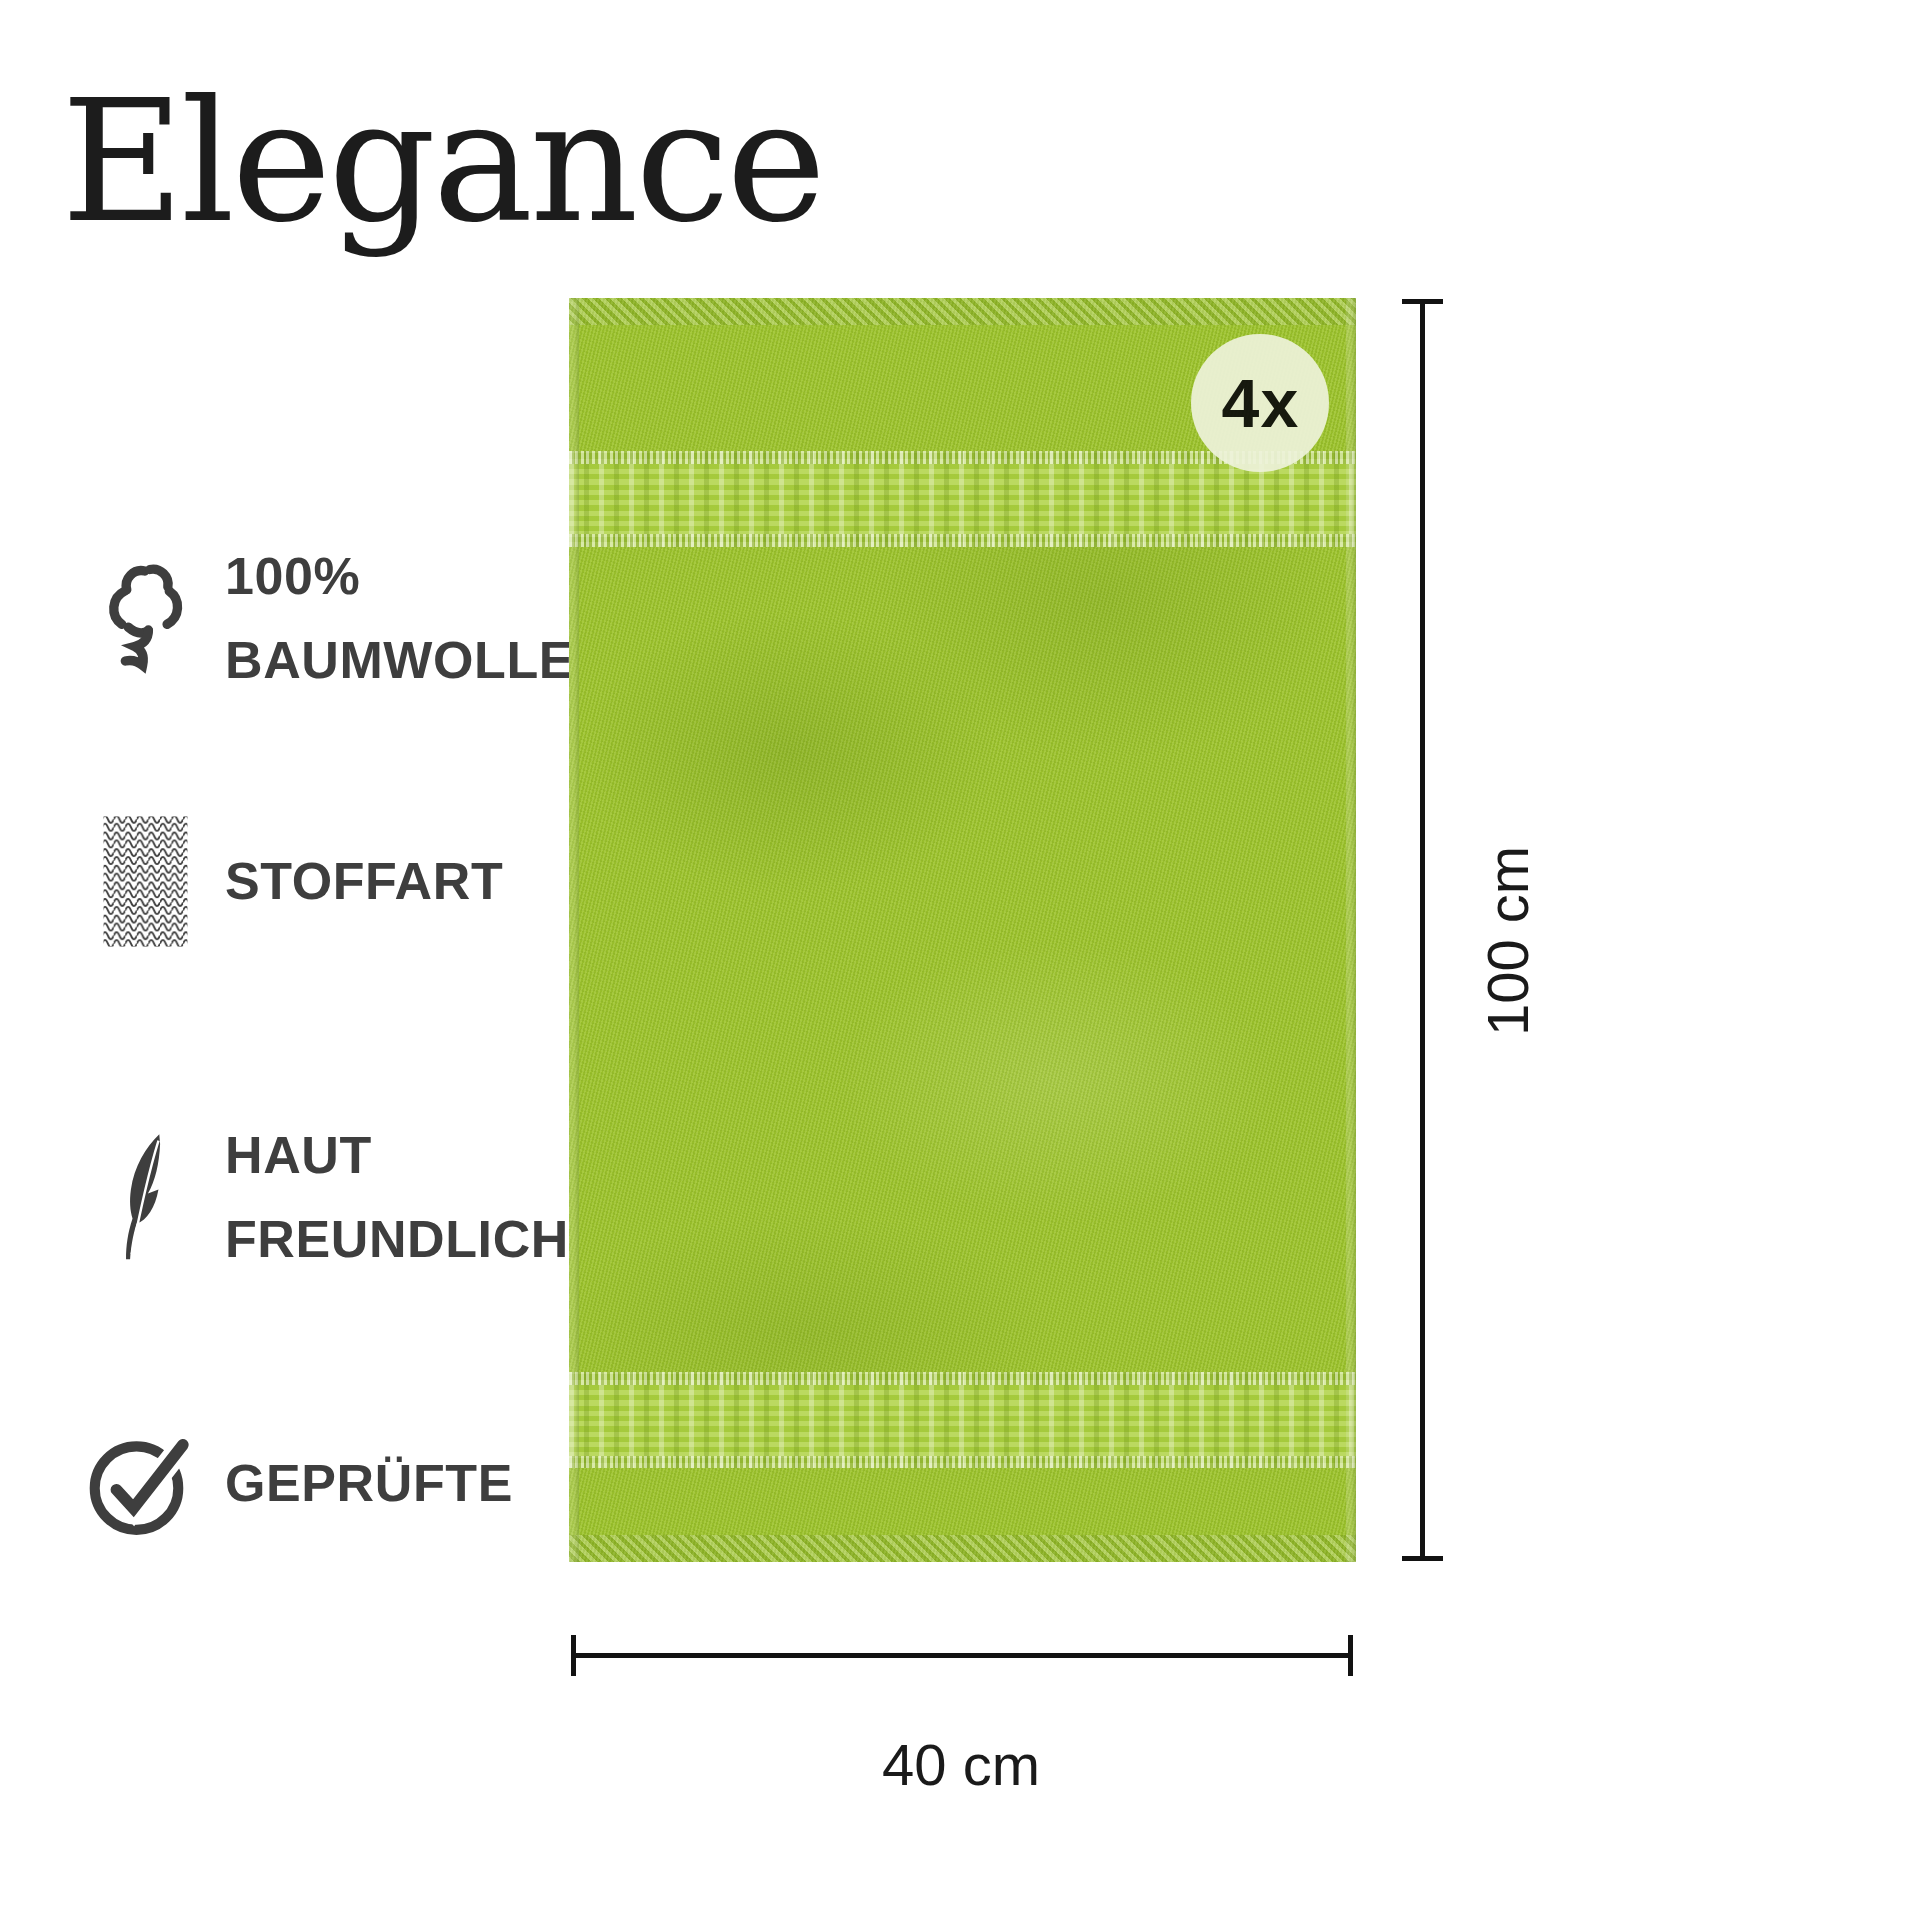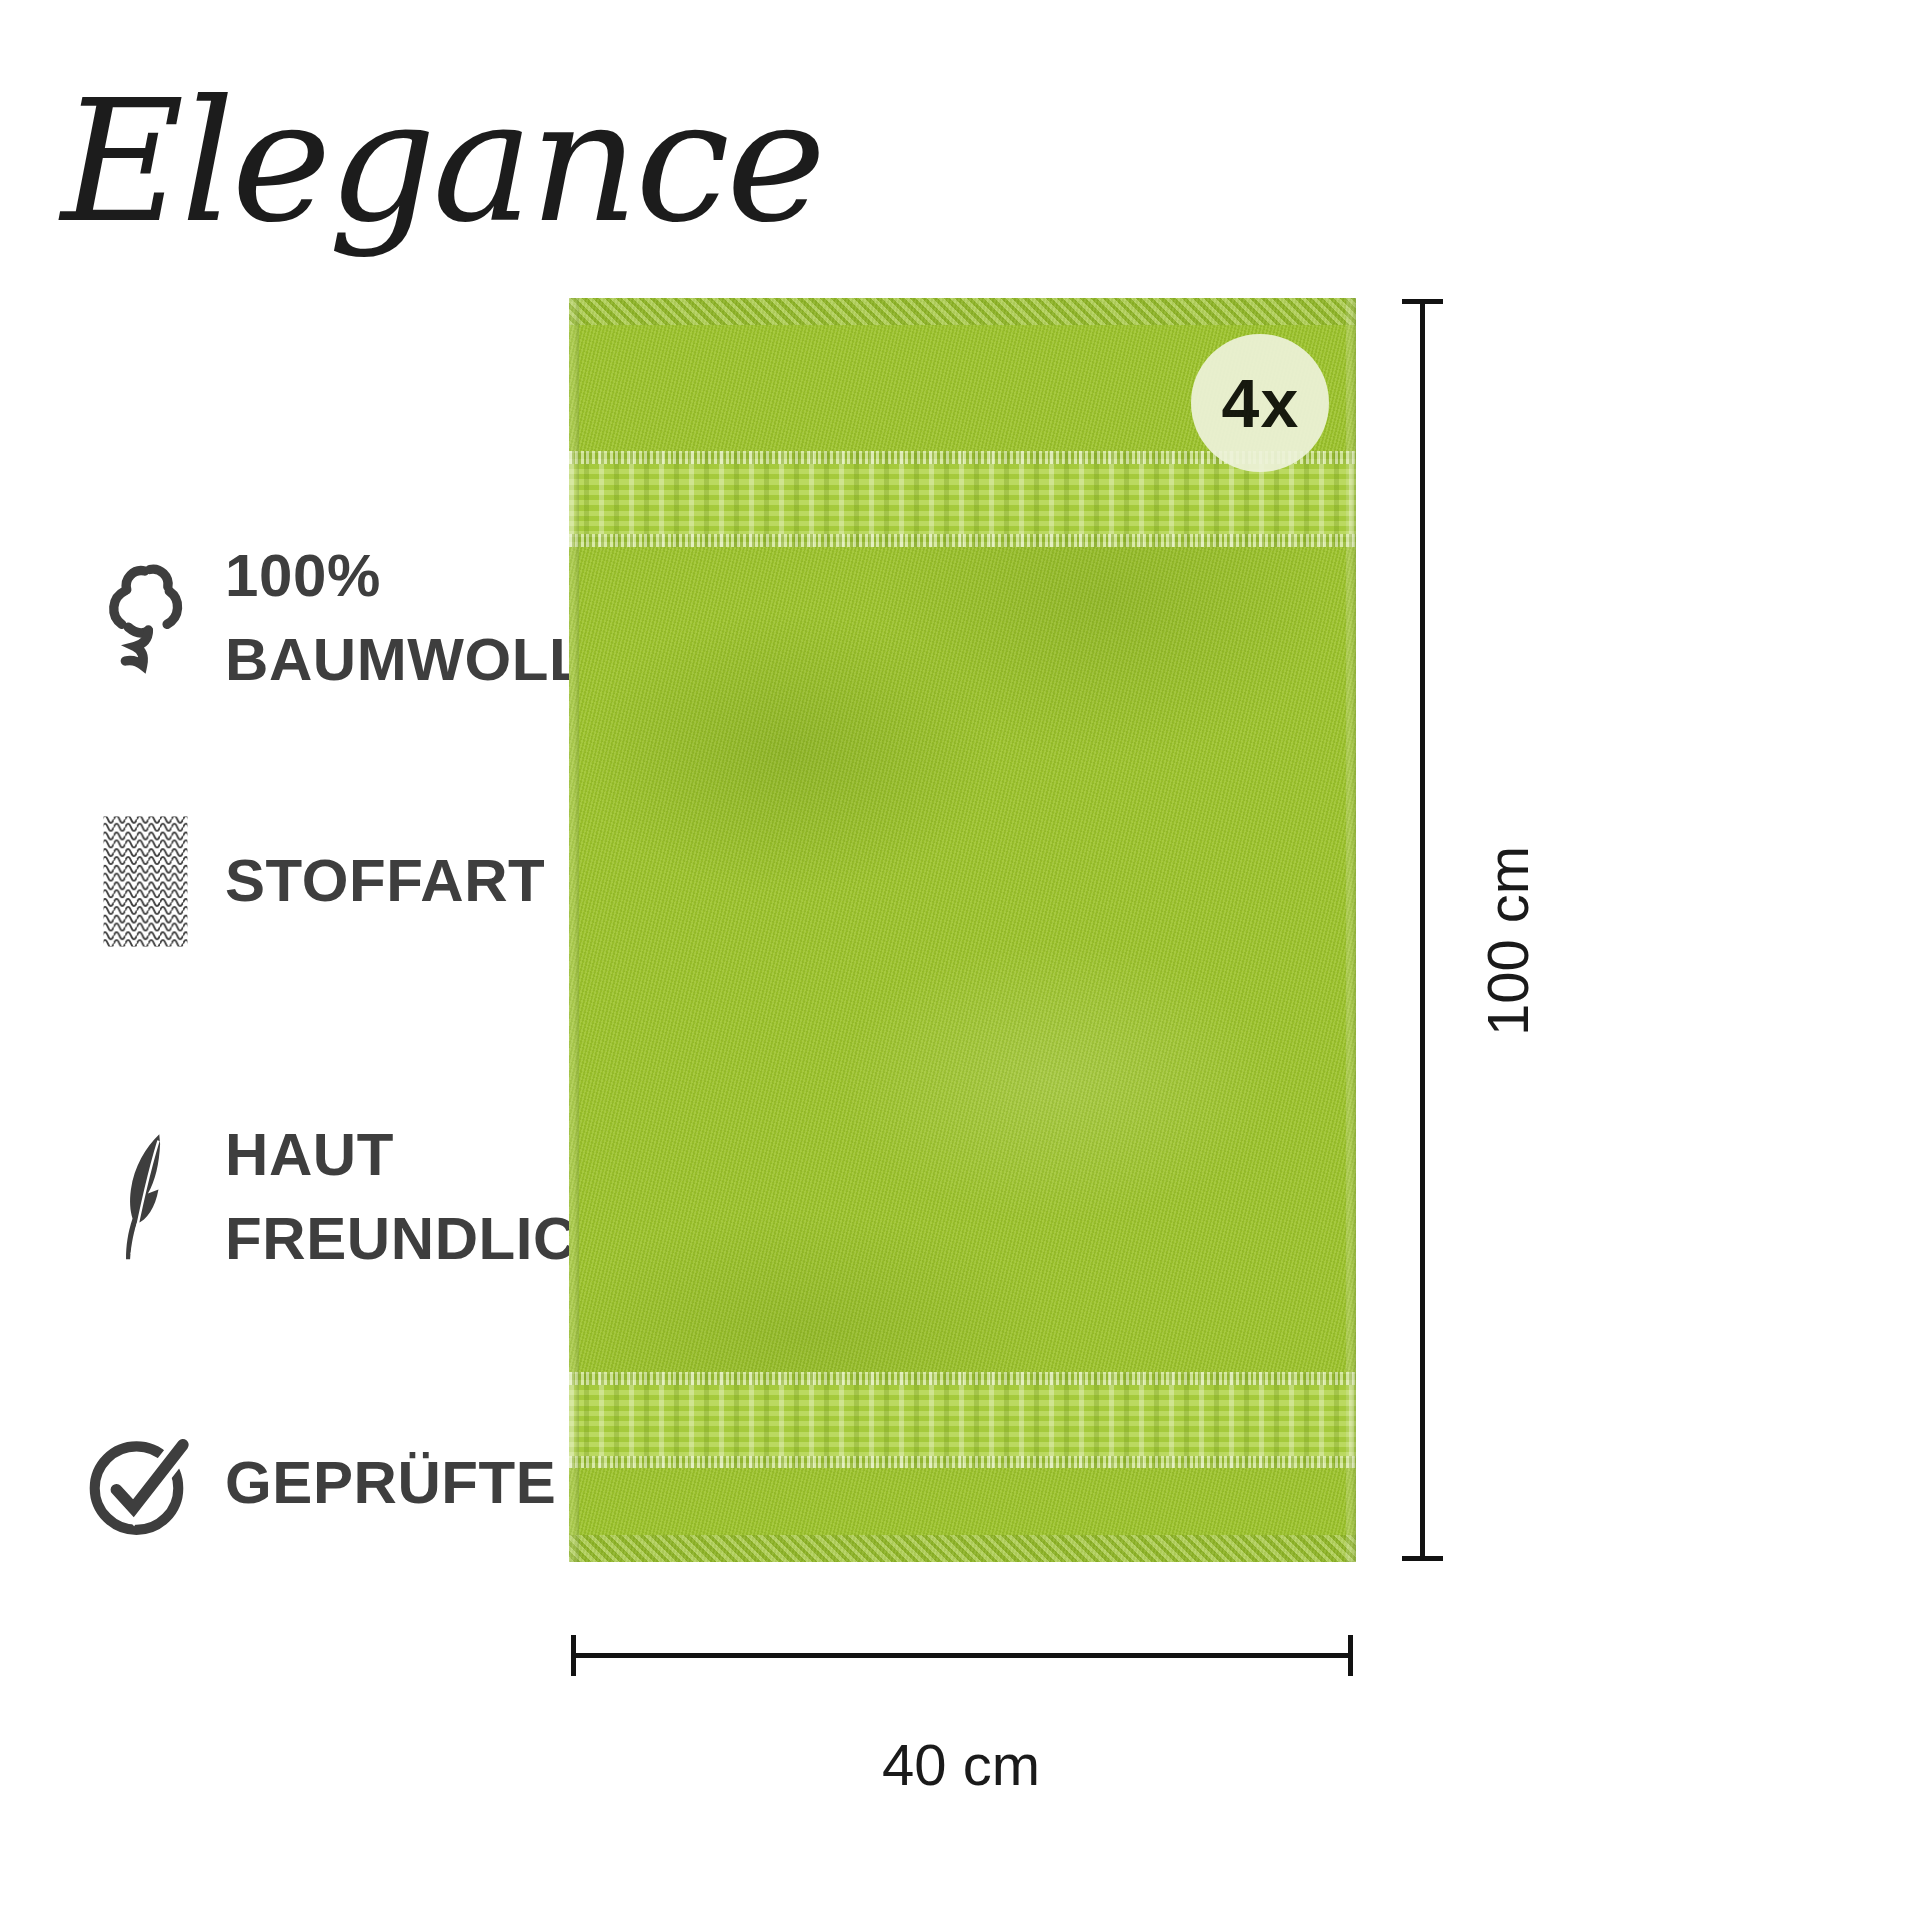--- a/index.html
+++ b/index.html
@@ -13,33 +13,33 @@
     --logo-black:#1c1c1c;
   }
   *{box-sizing:border-box;margin:0;padding:0;}
   html,body{width:1926px;height:1926px;background:#ffffff;overflow:hidden;
     font-family:"Liberation Sans",sans-serif;}
   #canvas{position:relative;width:1926px;height:1926px;background:#ffffff;}
 
   
   .logo{
     position:absolute;left:61px;top:69px;
-    font-family:"DejaVu Serif",serif;font-style:italic;font-weight:400;
+    font-family:"DejaVu Serif",serif;font-weight:400;
     font-size:169px;line-height:1.1;letter-spacing:-3.5px;
     color:var(--logo-black);
   }
 
   
   .feature{position:absolute;left:87px;width:549px;height:150px;
     display:flex;align-items:center;gap:22px;}
   .f-icon{width:116px;height:150px;flex:0 0 116px;
     display:flex;align-items:center;justify-content:center;}
   .f-icon svg{display:block;}
   .f-text{display:flex;flex-direction:column;}
-  .f-line{font-size:60px;line-height:84px;font-weight:700;
+  .f-line{font-size:52px;line-height:84px;font-weight:700;
     color:var(--icon-text-gray);letter-spacing:0.6px;white-space:nowrap;}
 
   
   .towel{
     position:absolute;left:569px;top:298px;width:787px;height:1264px;
     border-radius:1px;overflow:hidden;
     background-color:var(--towel-green);
     background-image:
       radial-gradient(38% 16% at 28% 36%, rgba(60,95,10,.13), rgba(60,95,10,0) 70%),
       radial-gradient(42% 18% at 68% 24%, rgba(60,95,10,.10), rgba(60,95,10,0) 70%),

